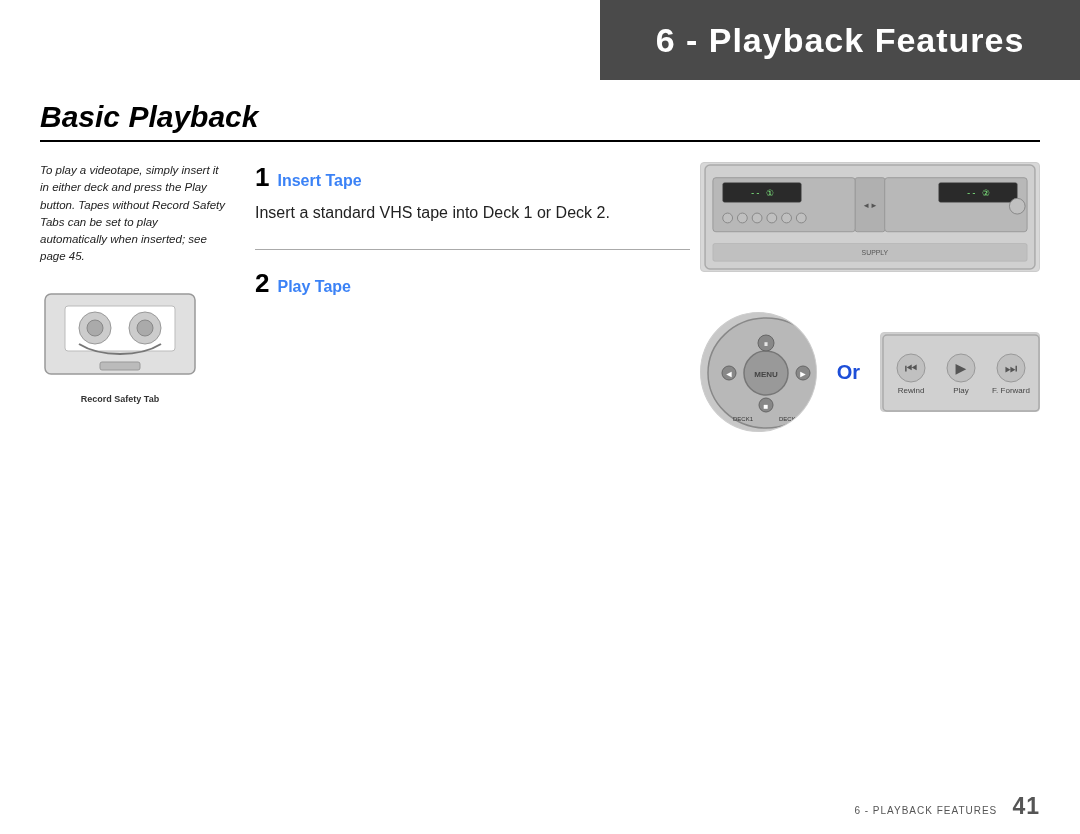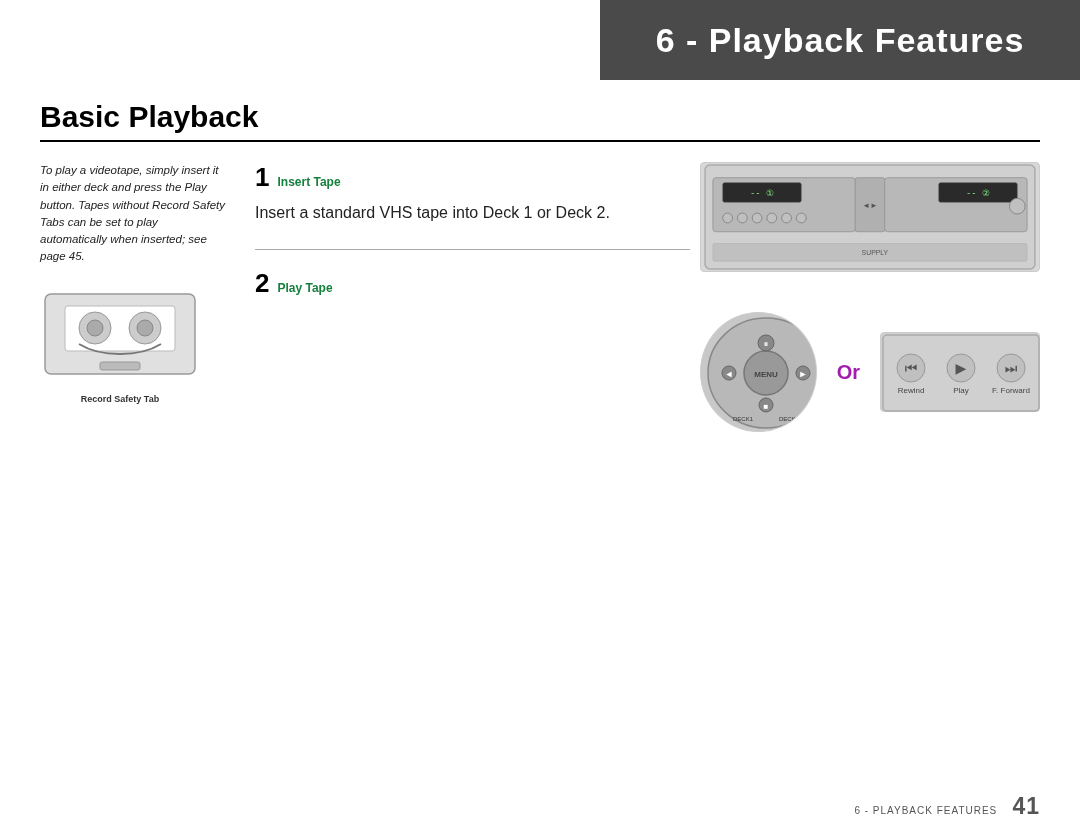--- a/index.html
+++ b/index.html
@@ -40,20 +40,21 @@
       bottom: 40px;
     }
 
     
     .section-title {
       font-size: 30px;
       font-weight: bold;
       border-bottom: 2px solid #000;
       padding-bottom: 6px;
       margin-bottom: 20px;
+      font-style: italic;
     }
 
     
     .content-grid {
       display: flex;
       gap: 10px;
       width: 100%;
     }
 
     
@@ -99,23 +100,23 @@
       margin-bottom: 8px;
     }
 
     .step-number {
       font-size: 26px;
       font-weight: bold;
       color: #000;
     }
 
     .step-title {
-      font-size: 12px;
-      font-weight: bold;
-      color: #15803d;
+      font-size: 16px;
+      font-weight: bold;
+      color: #3b82f6;
     }
 
     .step-desc {
       font-size: 16px;
       line-height: 1.5;
       color: #222;
       margin-bottom: 8px;
     }
 
     .step-divider {
@@ -165,21 +166,21 @@
       border: 1px solid #ccc;
       background: #c8c8c8;
       border-radius: 50%;
       position: relative;
       overflow: hidden;
     }
 
     .or-text {
       font-size: 20px;
       font-weight: bold;
-      color: #a21caf;
+      color: #1d4ed8;
       padding: 0 8px;
     }
 
     .panel-image {
       width: 160px;
       height: 80px;
       border: 1px solid #ccc;
       background: #d0d0d0;
       border-radius: 4px;
       position: relative;

